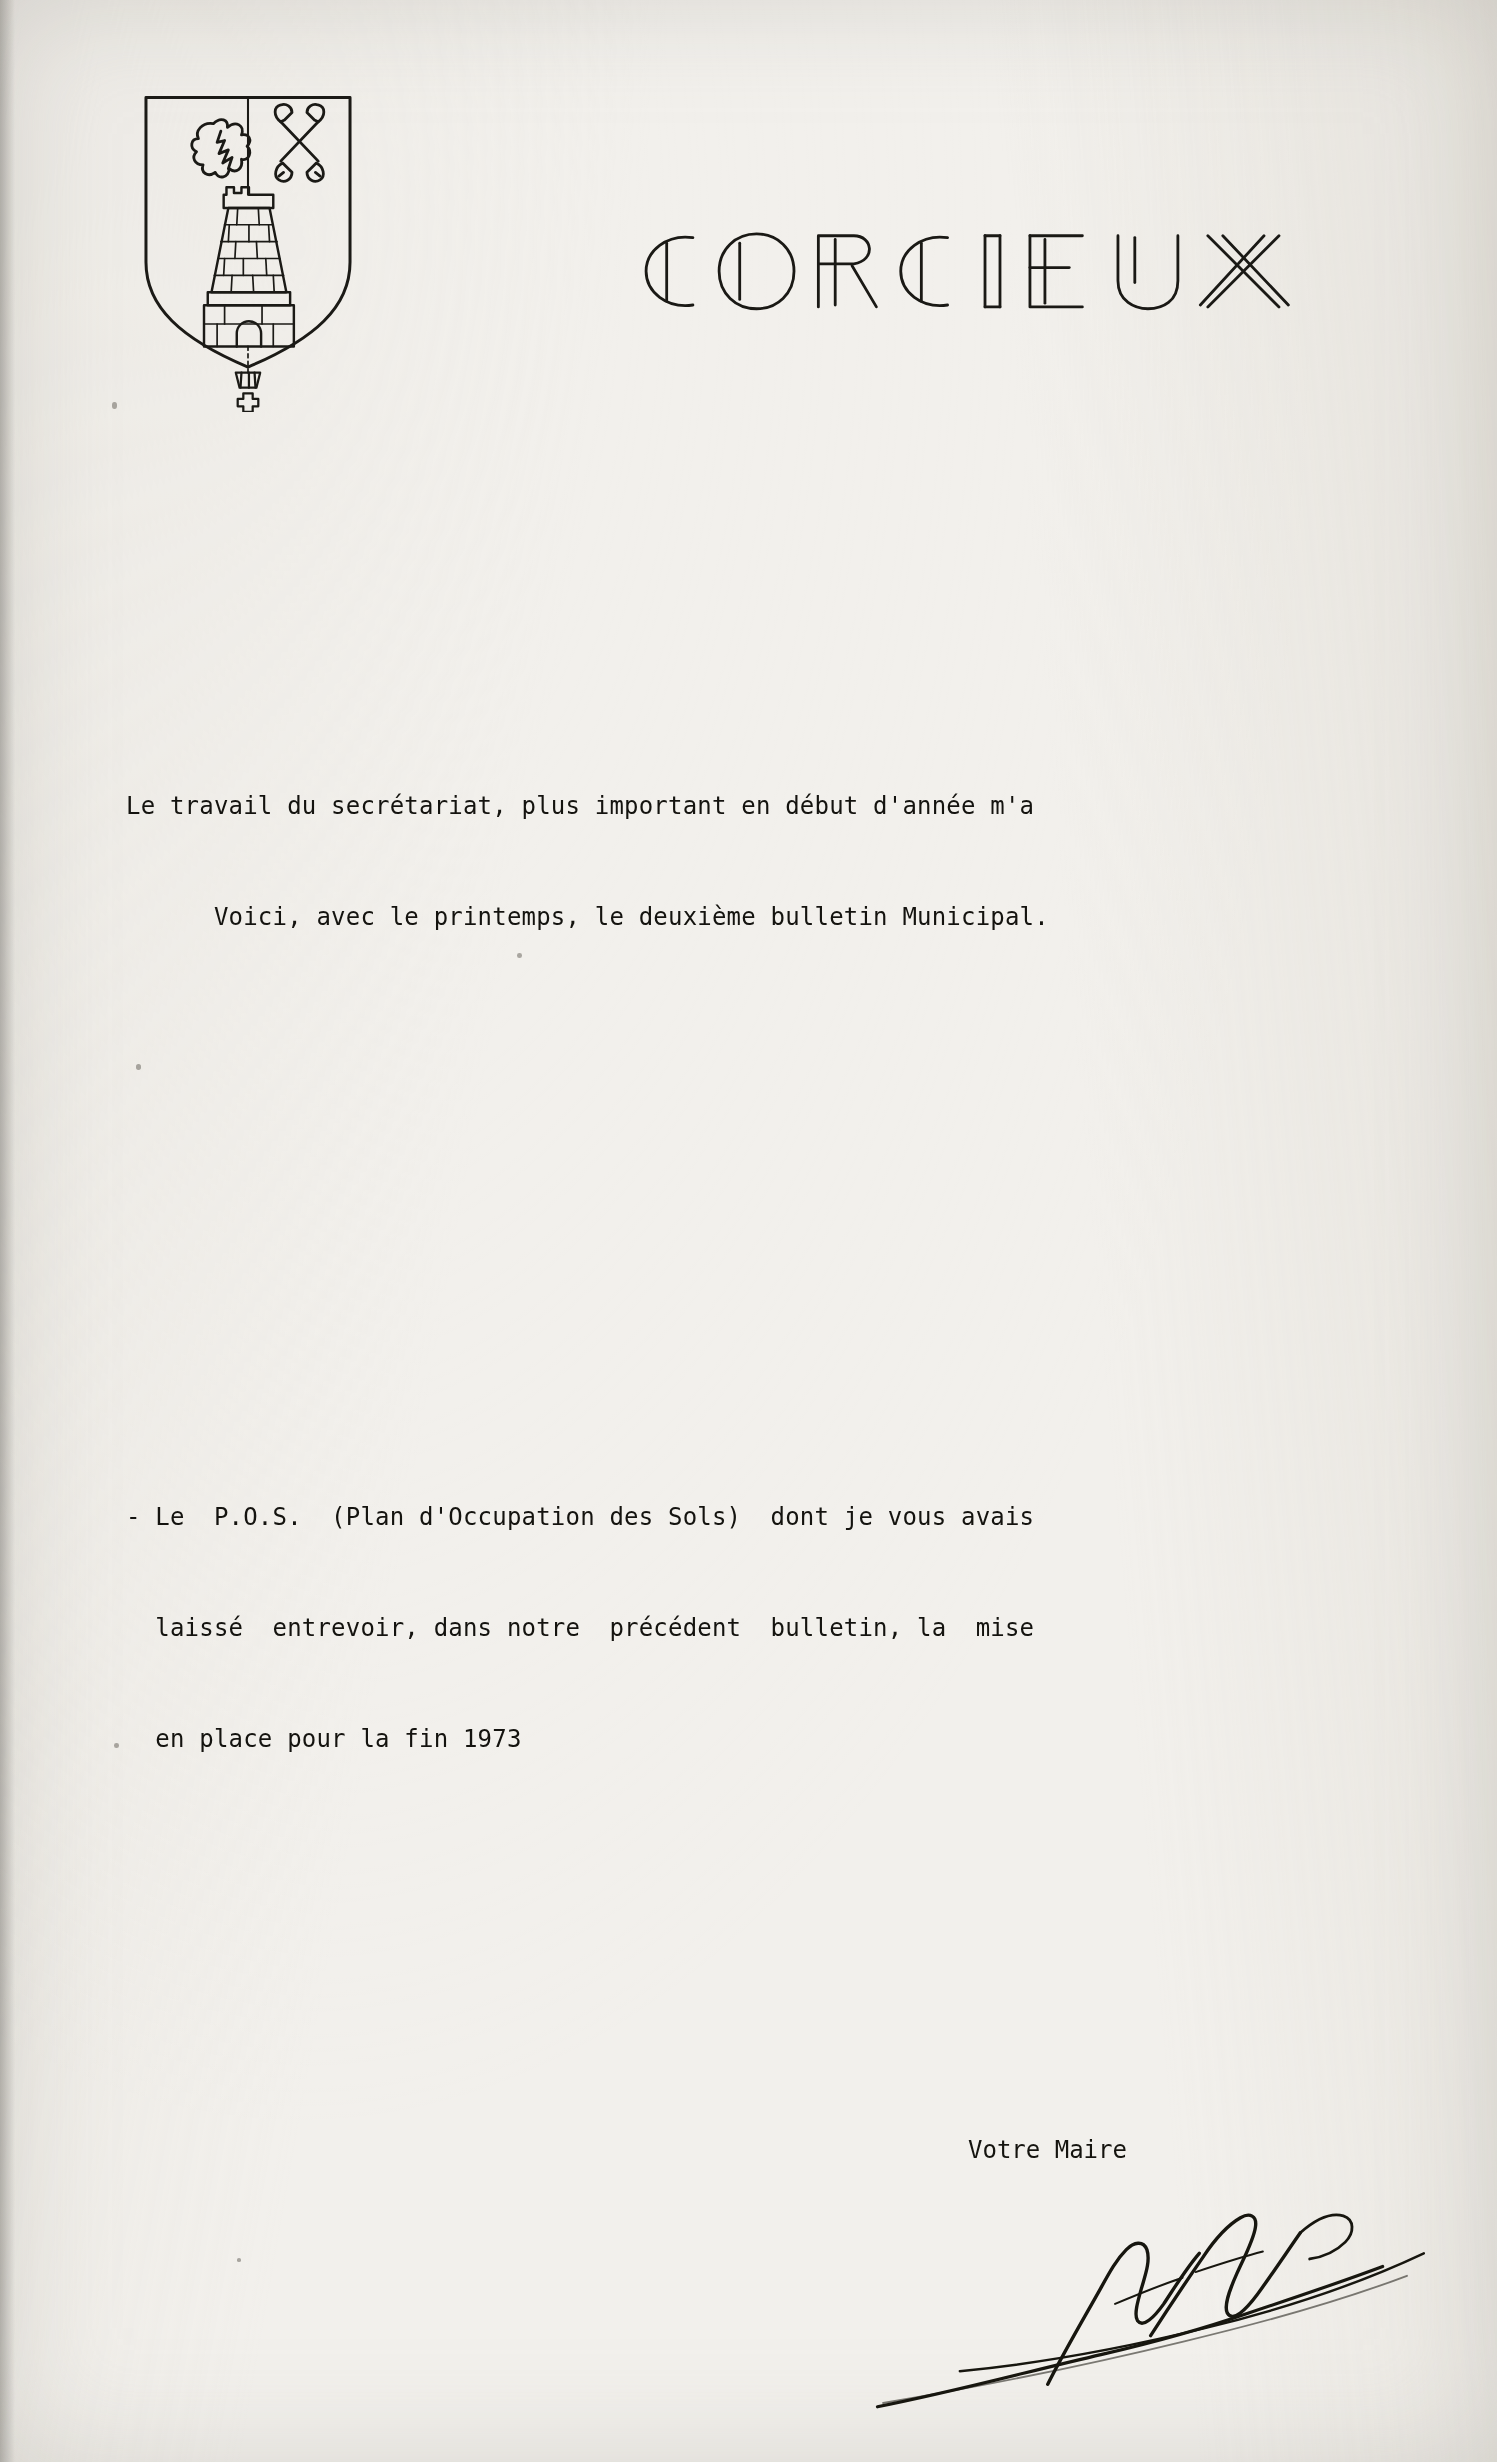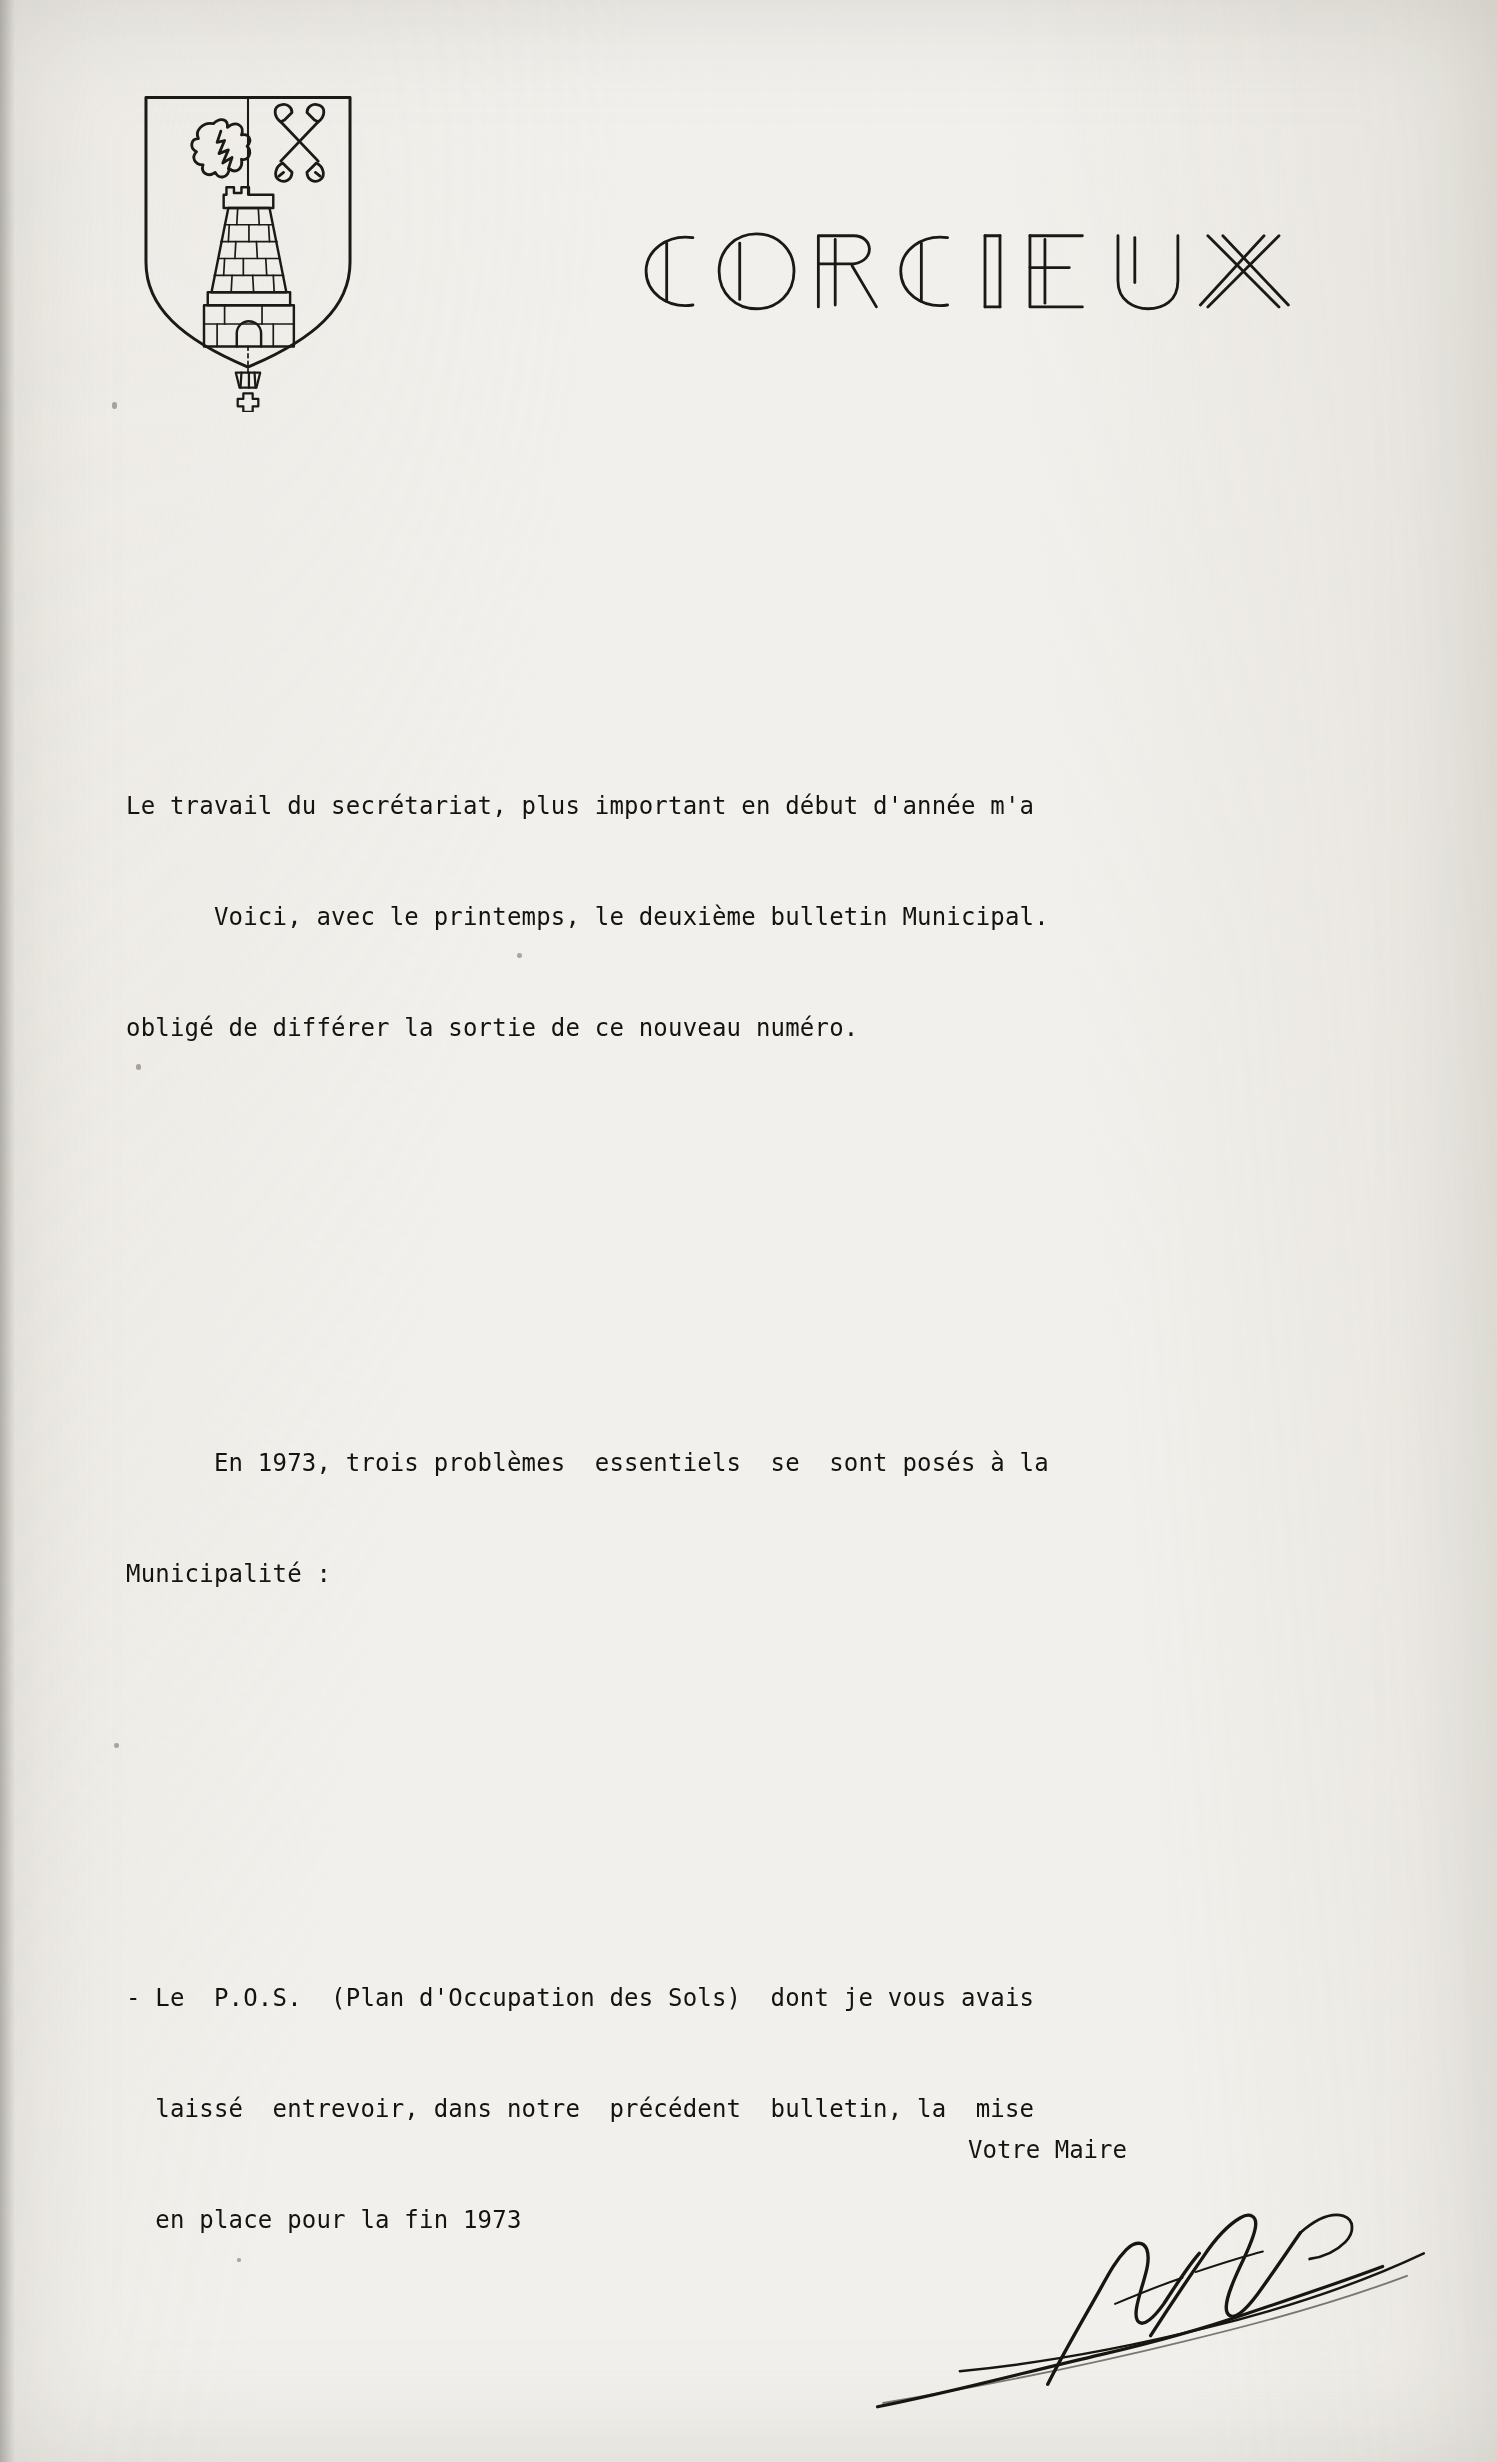--- a/index.html
+++ b/index.html
@@ -235,29 +235,24 @@
   </div>
 
   <div class="body-text">
 
 
     <div class="gap-sm"></div>
 
     <div class="para">
       <span class="line">Le travail du secrétariat, plus important en début d'année m'a</span>
       <span class="line">      Voici, avec le printemps, le deuxième bulletin Municipal.</span>
-      <span class="line">obligé de différer la sortie de ce nouveau numéro.</span>
     </div>
 
     <div class="gap-md"></div>
 
-    <div class="para">
-      <span class="line">      En 1973, trois problèmes  essentiels  se  sont posés à la</span>
-      <span class="line">Municipalité :</span>
-    </div>
 
     <div class="gap-sm"></div>
 
     <div class="para">
       <span class="line">- Le  P.O.S.  (Plan d'Occupation des Sols)  dont je vous avais</span>
       <span class="line">  laissé  entrevoir, dans notre  précédent  bulletin, la  mise</span>
       <span class="line">  en place pour la fin 1973</span>
     </div>
 
     

